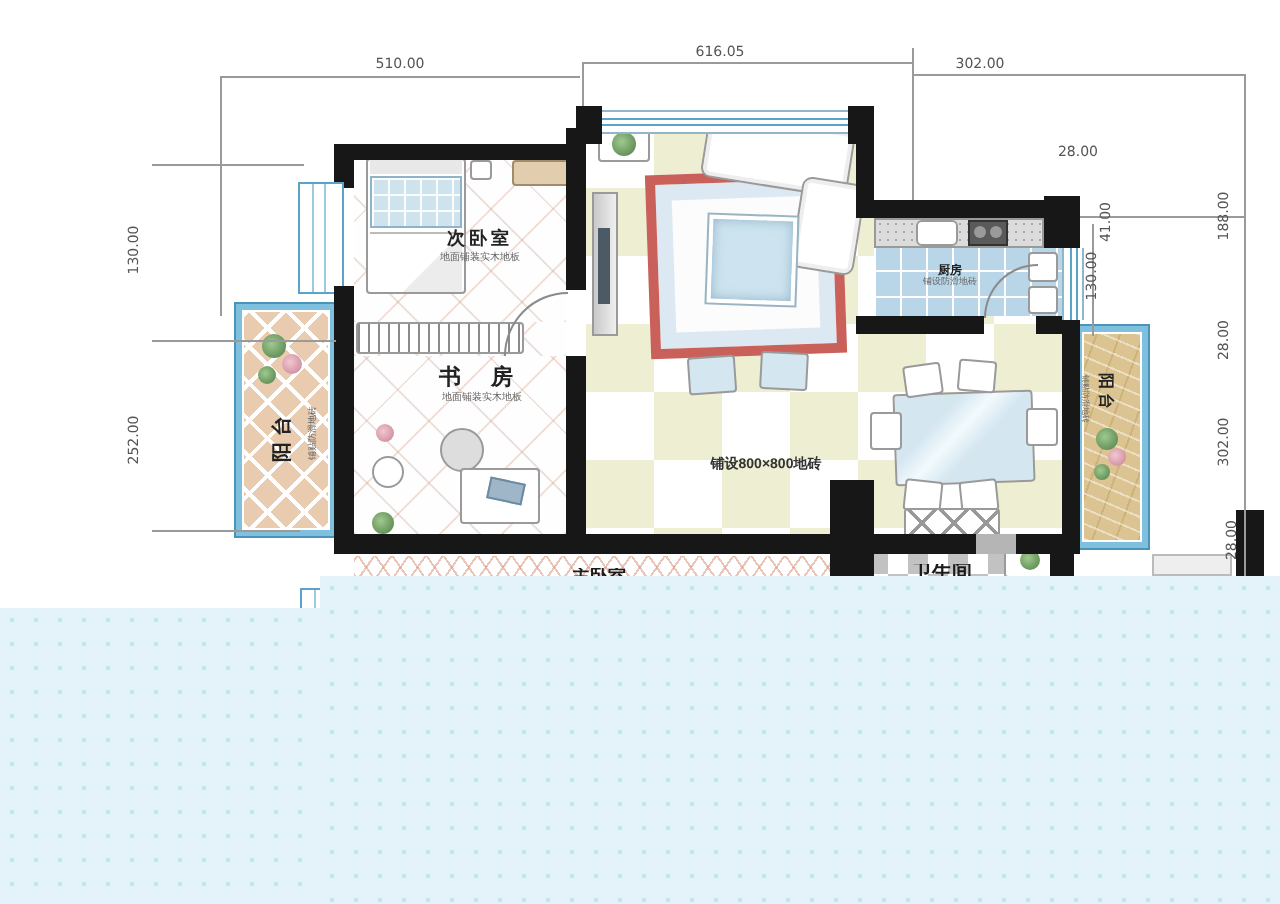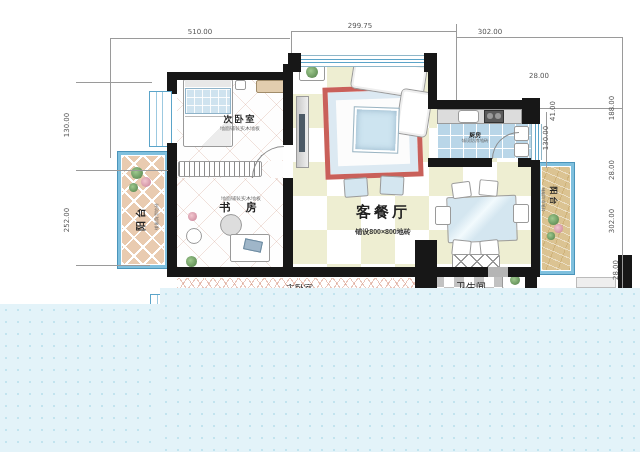--- a/index.html
+++ b/index.html
@@ -73,21 +73,21 @@
     border:1px solid #9a9a9a;box-sizing:border-box;}
   .hatchX{background-image:linear-gradient(45deg,transparent 46%,#999 46%,#999 54%,transparent 54%),
                            linear-gradient(-45deg,transparent 46%,#999 46%,#999 54%,transparent 54%);
           background-size:16px 100%;}
   .vhatch{background-image:repeating-linear-gradient(90deg,#8a8a8a 0 1px,transparent 1px 5px);}
   .arc{position:absolute;border-left:1px solid #8a8a8a;border-top:1px solid #8a8a8a;
        border-top-left-radius:100% 100%;}
   
   .rlabel{position:absolute;color:#222;font-weight:bold;text-align:center;white-space:nowrap;}
   .rsub{position:absolute;color:#666;text-align:center;white-space:nowrap;}
-  .clip{position:absolute;overflow:hidden;color:#1a1a1a;font-weight:normal;white-space:nowrap;}
+  .clip{position:absolute;overflow:hidden;color:#1a1a1a;font-weight:bold;white-space:nowrap;}
 </style>
 </head>
 <body>
 
 <div class="canvas">
 
   <div class="checker" style="left:293px;top:60px;width:238px;height:208px;"></div>
   <div class="abs" style="left:437px;top:60px;width:94px;height:40px;background:#fff;"></div>
   <div class="woodfloor" style="left:177px;top:80px;width:106px;height:81px;"></div>
   <div class="woodfloor" style="left:177px;top:161px;width:106px;height:17px;"></div>
@@ -189,37 +189,36 @@
   <div class="dimline" style="left:291px;top:31px;width:1px;height:22px;"></div>
   <div class="dimline" style="left:456px;top:24px;width:1px;height:76px;"></div>
   <div class="dimline" style="left:622px;top:37px;width:1px;height:253px;"></div>
   <div class="dimline" style="left:76px;top:82px;width:76px;height:1px;"></div>
   <div class="dimline" style="left:76px;top:170px;width:92px;height:1px;"></div>
   <div class="dimline" style="left:76px;top:265px;width:74px;height:1px;"></div>
   <div class="dimline" style="left:540px;top:108px;width:82px;height:1px;"></div>
   <div class="dimline" style="left:546px;top:112px;width:1px;height:56px;"></div>
 
   <div class="dimtext" style="left:165px;top:28px;width:70px;">510.00</div>
-  <div class="dimtext" style="left:332px;top:22px;width:56px;">299.75</div>
+  <div class="dimtext" style="left:332px;top:22px;width:56px;">616.05</div>
   <div class="dimtext" style="left:462px;top:28px;width:56px;">302.00</div>
   <div class="dimtext rotm90" style="left:50px;top:121px;width:34px;">130.00</div>
   <div class="dimtext rotm90" style="left:50px;top:216px;width:34px;">252.00</div>
   <div class="dimtext" style="left:526px;top:72px;width:26px;">28.00</div>
   <div class="dimtext rotm90" style="left:540px;top:107px;width:26px;">41.00</div>
   <div class="dimtext rotm90" style="left:529px;top:134px;width:34px;">130.00</div>
   <div class="dimtext rotm90" style="left:595px;top:104px;width:34px;">188.00</div>
   <div class="dimtext rotm90" style="left:600px;top:166px;width:24px;">28.00</div>
   <div class="dimtext rotm90" style="left:594px;top:217px;width:36px;">302.00</div>
   <div class="dimtext rotm90" style="left:604px;top:266px;width:24px;">28.00</div>
 
   <div class="rlabel" style="left:207px;top:113px;width:66px;font-size:9px;letter-spacing:2px;">次卧室</div>
   <div class="rsub" style="left:205px;top:125px;width:70px;font-size:5px;">地面铺装实木地板</div>
-  <div class="rlabel" style="left:205px;top:181px;width:72px;font-size:11px;letter-spacing:6px;margin-top:19px;">书 房</div>
+  <div class="rlabel" style="left:205px;top:181px;width:72px;font-size:11px;letter-spacing:6px;">书 房</div>
   <div class="rsub" style="left:203px;top:195px;width:76px;font-size:5px;">地面铺装实木地板</div>
-  <div class="rlabel" style="left:337px;top:203px;width:92px;font-size:15px;letter-spacing:3px;">客餐厅</div>
   <div class="rsub" style="left:330px;top:227px;width:106px;font-size:7px;font-weight:bold;color:#333;">铺设800×800地砖</div>
   <div class="rlabel" style="left:455px;top:131px;width:40px;font-size:6px;">厨房</div>
   <div class="rsub" style="left:448px;top:138px;width:54px;font-size:4.5px;">铺设防滑地砖</div>
   <div class="rlabel rotm90" style="left:119px;top:211px;width:44px;font-size:10px;letter-spacing:3px;">阳台</div>
   <div class="rsub rotm90" style="left:132px;top:214px;width:48px;font-size:4.5px;">铺贴防滑地砖</div>
   <div class="rlabel rotp90" style="left:533px;top:191px;width:40px;font-size:8px;letter-spacing:2px;">阳台</div>
   <div class="rsub rotp90" style="left:521px;top:197px;width:44px;font-size:4px;">铺贴防滑地砖</div>
 
   <div class="clip" style="left:286px;top:284px;width:34px;height:7px;font-size:9px;line-height:9px;">主卧室</div>
   <div class="clip" style="left:456px;top:282px;width:40px;height:8px;font-size:10px;line-height:10px;">卫生间</div>

